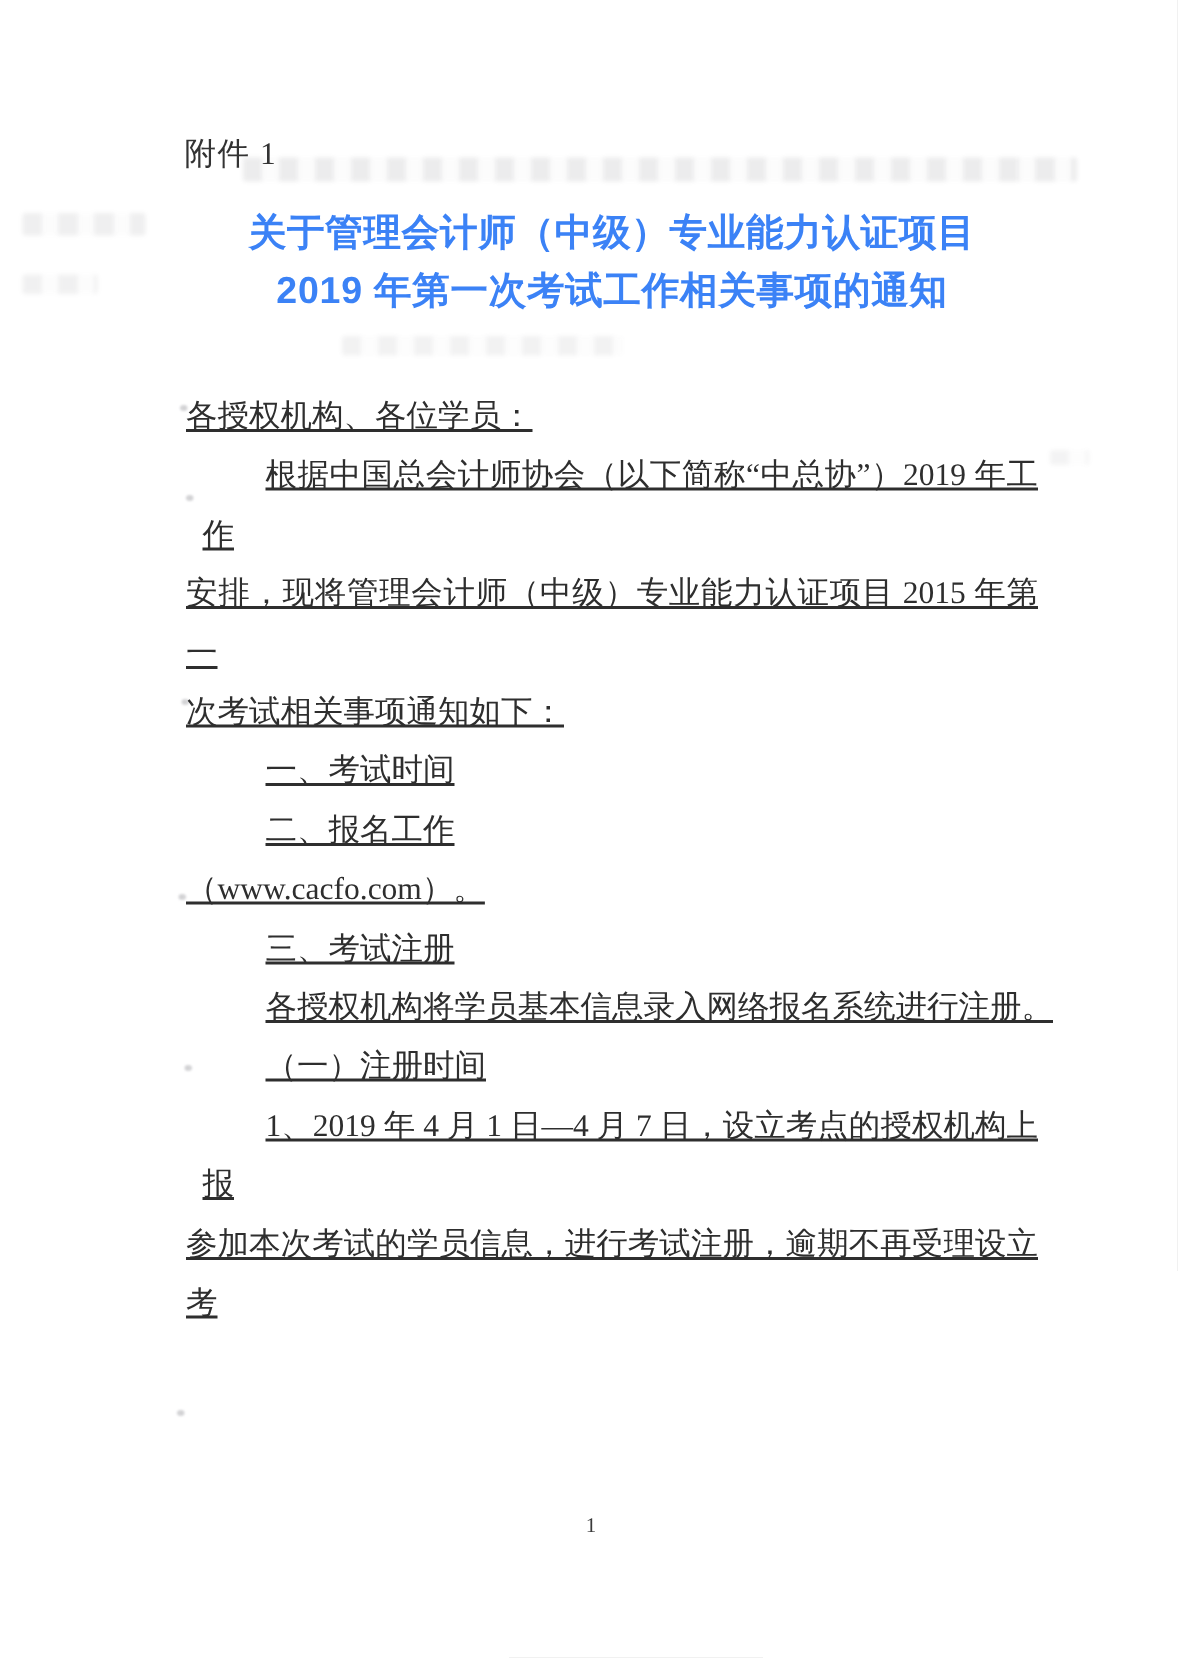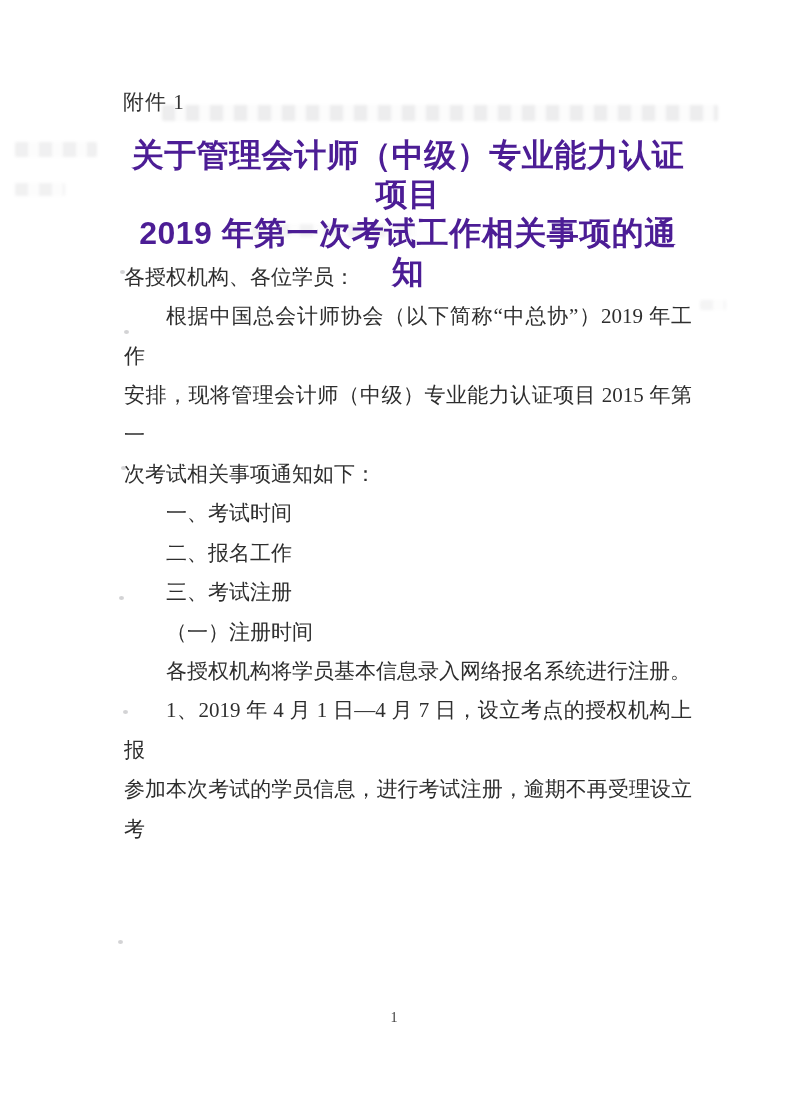--- a/index.html
+++ b/index.html
@@ -16,31 +16,31 @@
     position:absolute;left:123px;top:88px;
     font-size:21px;letter-spacing:1px;
     color:#333;
     text-align:right;
   }
   .title{
     position:absolute;left:124px;top:136px;width:568px;
     text-align:center;
     font-family:"Liberation Sans","DejaVu Sans",sans-serif;
     font-weight:bold;
-    font-size:32px;line-height:39px;
-    color:#4c1d95;
+    font-size:25px;line-height:39px;
+    color:#3b82f6;
     letter-spacing:0.5px;
   }
   .body{
     position:absolute;left:124px;top:258px;width:568px;
     font-size:21px;line-height:39.4px;
     color:#2e2e2e;
   }
-  .line{white-space:nowrap;}
-  .line.indent{text-indent:42px;}
+  .line{white-space:nowrap;text-decoration:underline;}
+  .line.indent{text-indent:42px;margin-left:11px;}
   .line.j{white-space:normal;text-align:justify;text-align-last:justify;}
   .page-number{
     position:absolute;left:124px;top:1010px;width:540px;
     text-align:center;font-size:14px;color:#3a3a3a;
     font-family:"Liberation Serif",serif;
   }
   
   .smudge{
     position:absolute;
     background:repeating-linear-gradient(90deg,
@@ -86,23 +86,24 @@
   </div>
 
   <div class="body">
     <div class="line">各授权机构、各位学员：</div>
     <div>
         <div class="line indent j">根据中国总会计师协会（以下简称“中总协”）2019 年工作</div>
         <div class="line j">安排，现将管理会计师（中级）专业能力认证项目 2015 年第一</div>
         <div class="line">次考试相关事项通知如下：</div>
         <div class="line indent">一、考试时间</div>
         <div class="line indent">二、报名工作</div>
+        <div class="line">（www.cacfo.com）。</div>
         <div class="line indent">三、考试注册</div>
+        <div class="line indent">各授权机构将学员基本信息录入网络报名系统进行注册。</div>
         <div class="line indent">（一）注册时间</div>
-        <div class="line indent">各授权机构将学员基本信息录入网络报名系统进行注册。</div>
         <div class="line indent j">1、2019 年 4 月 1 日—4 月 7 日，设立考点的授权机构上报</div>
         <div class="line j">参加本次考试的学员信息，进行考试注册，逾期不再受理设立考</div>
       </div>
   </div>
 
   <div class="page-number">1</div>
 
 </div>
 
 </body></html>

